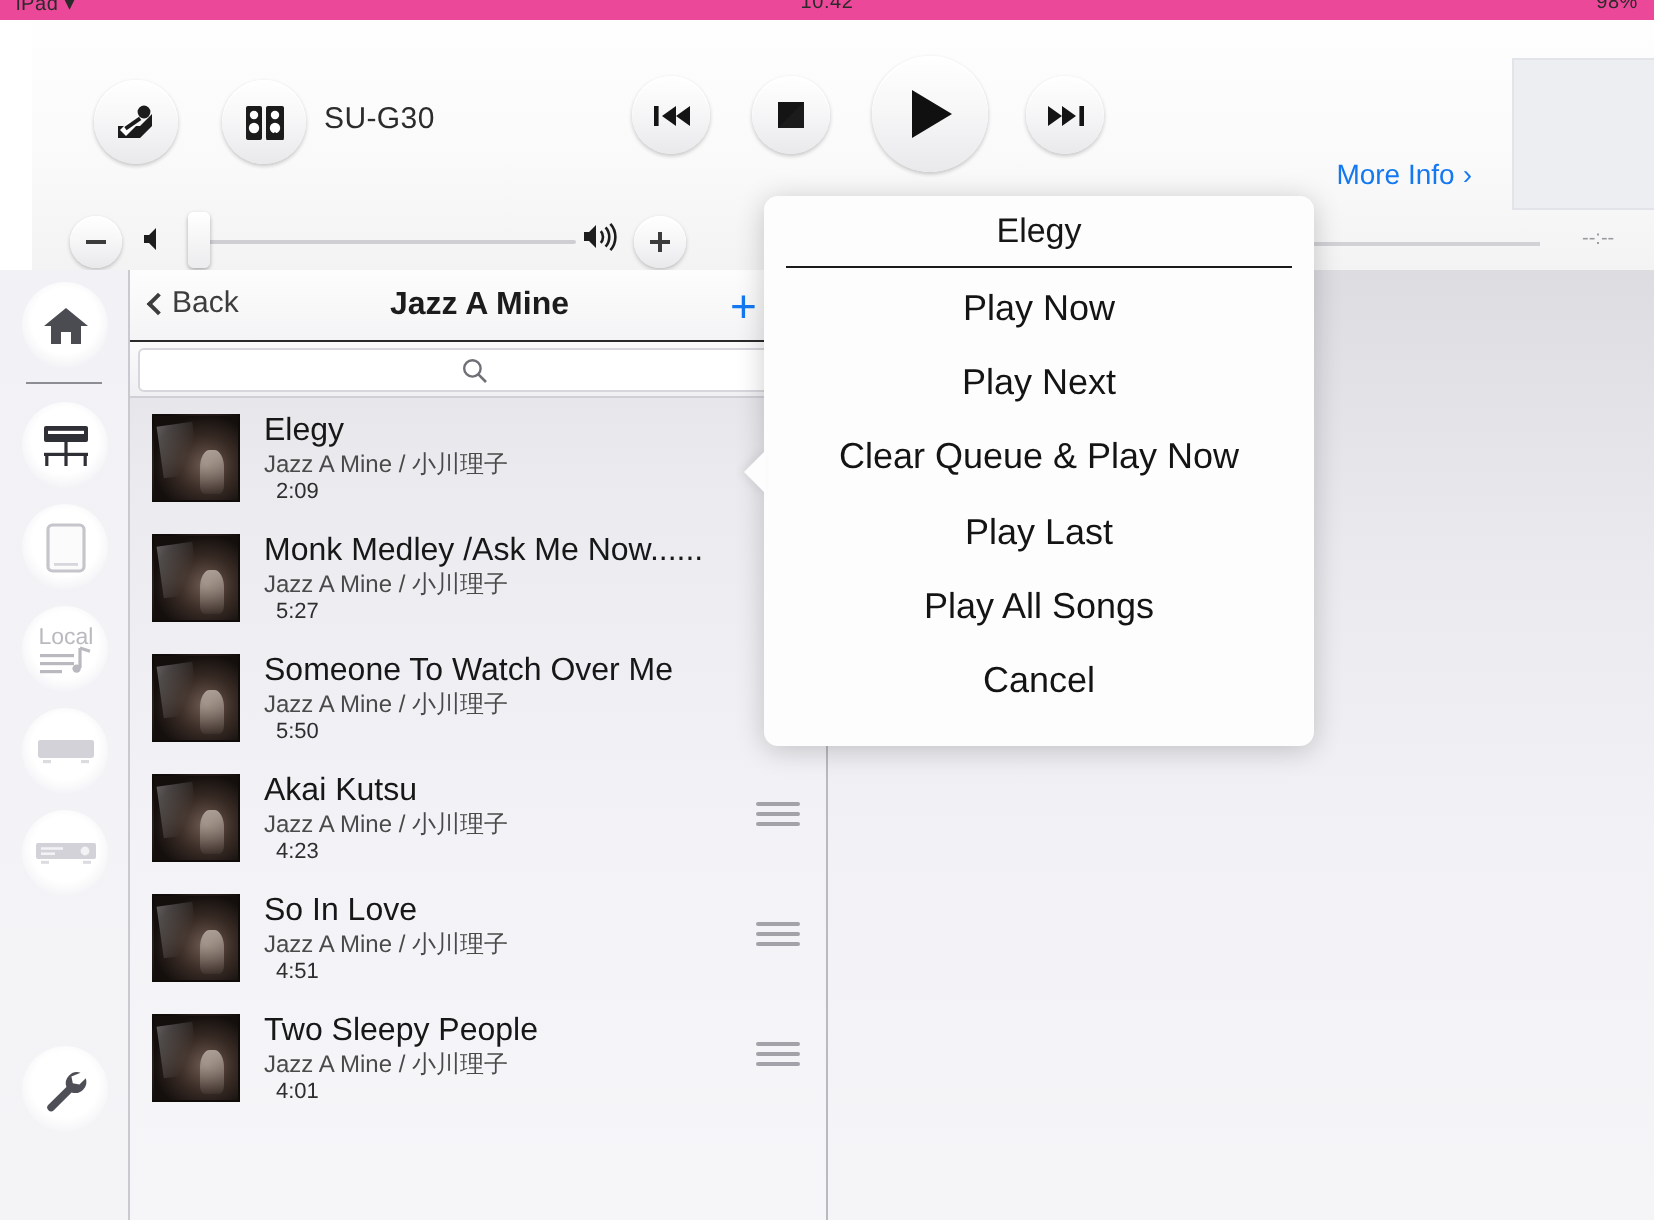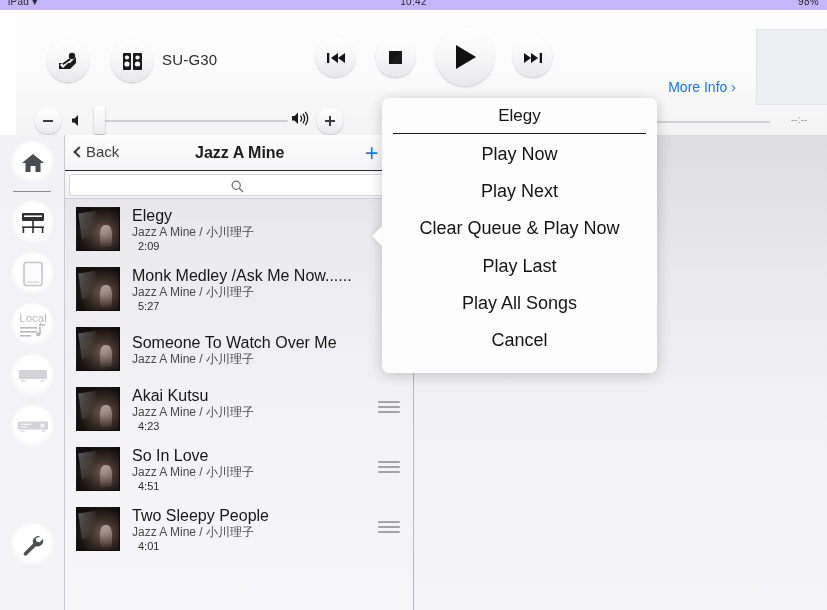--- a/index.html
+++ b/index.html
@@ -12,21 +12,21 @@
   #app {
     position: relative;
     width: 827px; height: 610px;
     background: #ffffff;
     overflow: hidden;
   }
 
   
   .statusbar {
     position: absolute; left: 0; top: 0; width: 827px; height: 10px;
-    background: #c4b5fd;
+    background: #ec4899;
     overflow: hidden;
   }
   .status-left, .status-center, .status-right {
     position: absolute; top: -4px;
     font-size: 10px; color: #2a2a2a; letter-spacing: .3px;
     white-space: nowrap;
   }
   .status-left { left: 8px; }
   .status-center { left: 50%; transform: translateX(-50%); }
   .status-right { right: 8px; }
@@ -501,20 +501,21 @@
             <div class="song-title">Monk Medley /Ask Me Now......</div>
             <div class="song-sub">Jazz A Mine / 小川理子</div>
             <div class="song-dur">5:27</div>
           </div>
         </div>
         <div class="song-row">
           <div class="art"></div>
           <div class="song-meta">
             <div class="song-title">Someone To Watch Over Me</div>
             <div class="song-sub">Jazz A Mine / 小川理子</div>
+            <div class="song-dur">5:50</div>
           </div>
         </div>
         <div class="song-row">
           <div class="art"></div>
           <div class="song-meta">
             <div class="song-title">Akai Kutsu</div>
             <div class="song-sub">Jazz A Mine / 小川理子</div>
             <div class="song-dur">4:23</div>
           </div>
           <div class="drag-handle">

